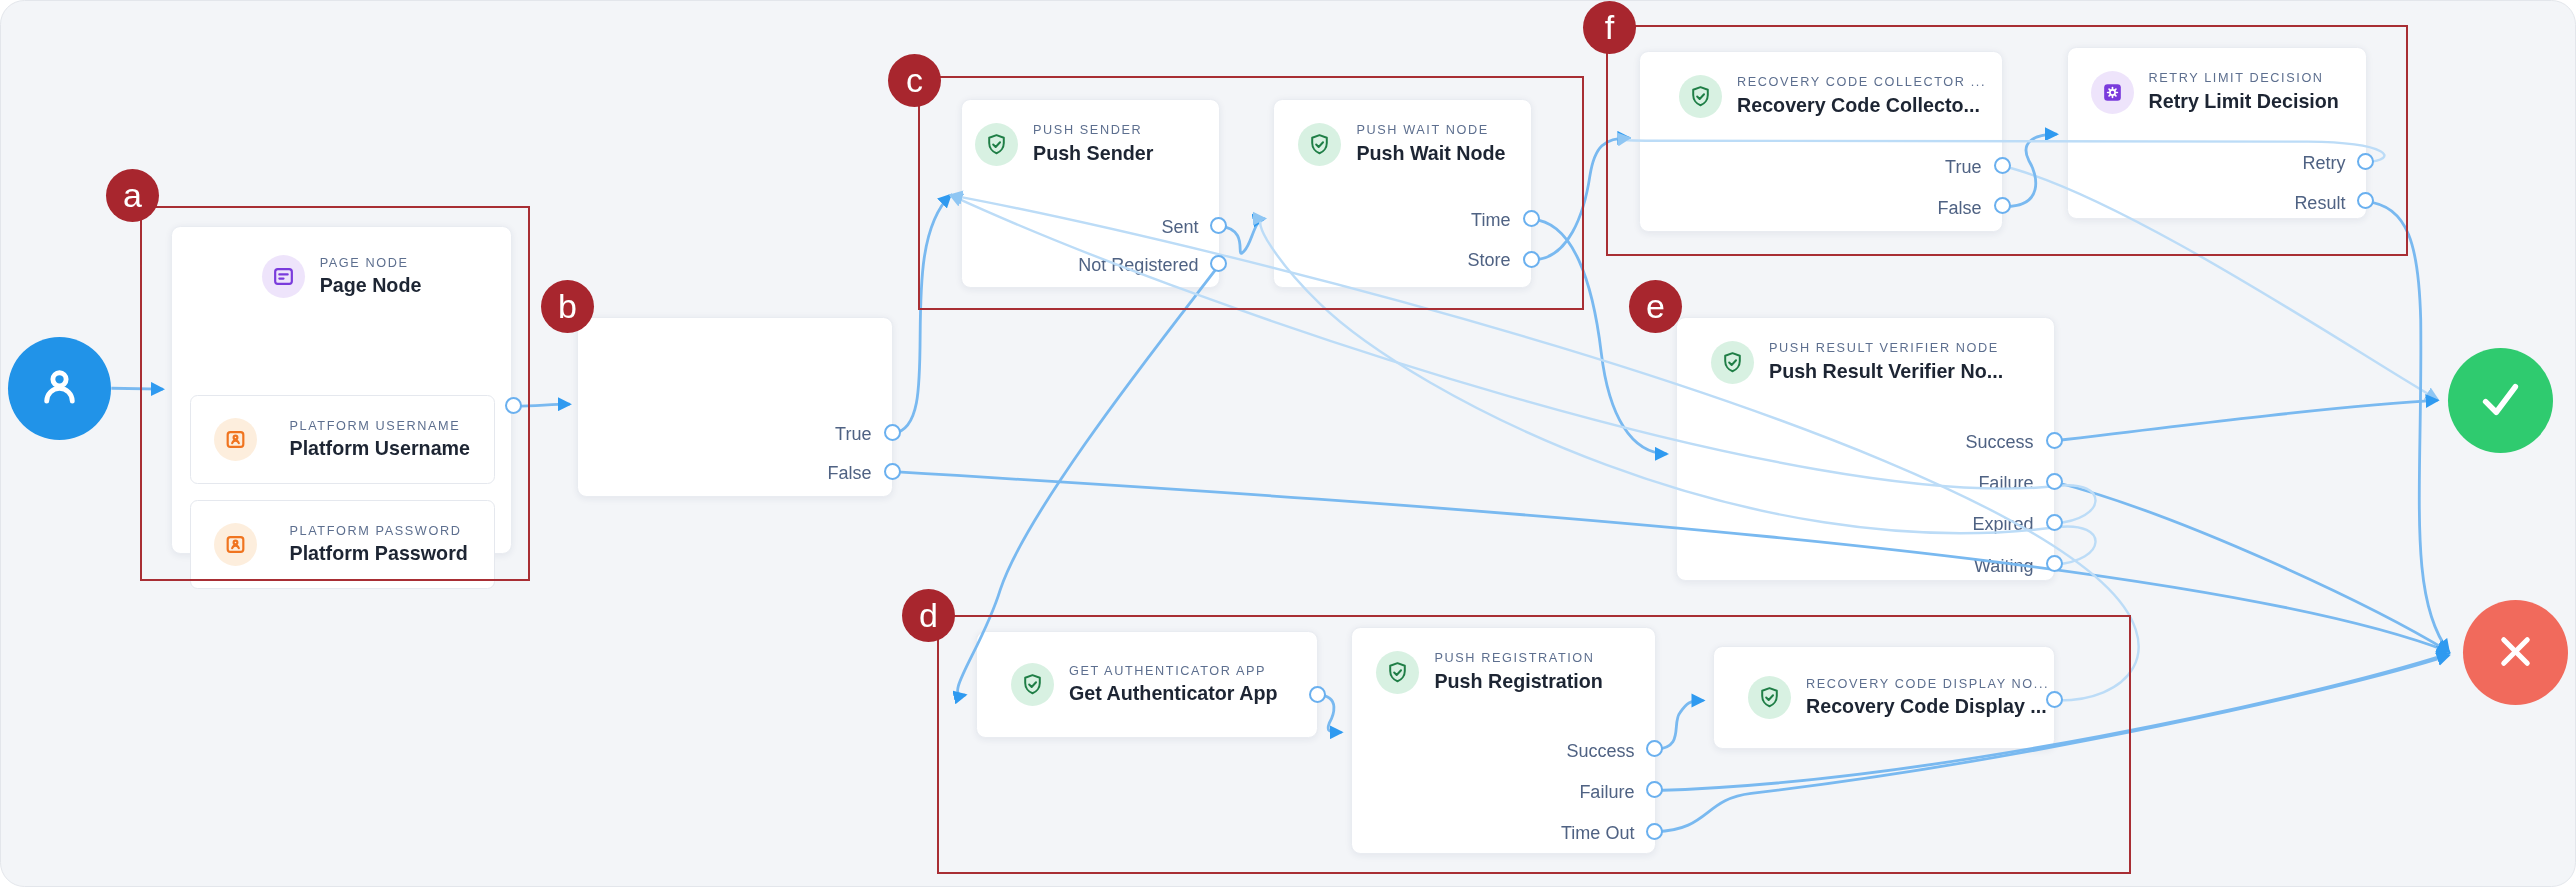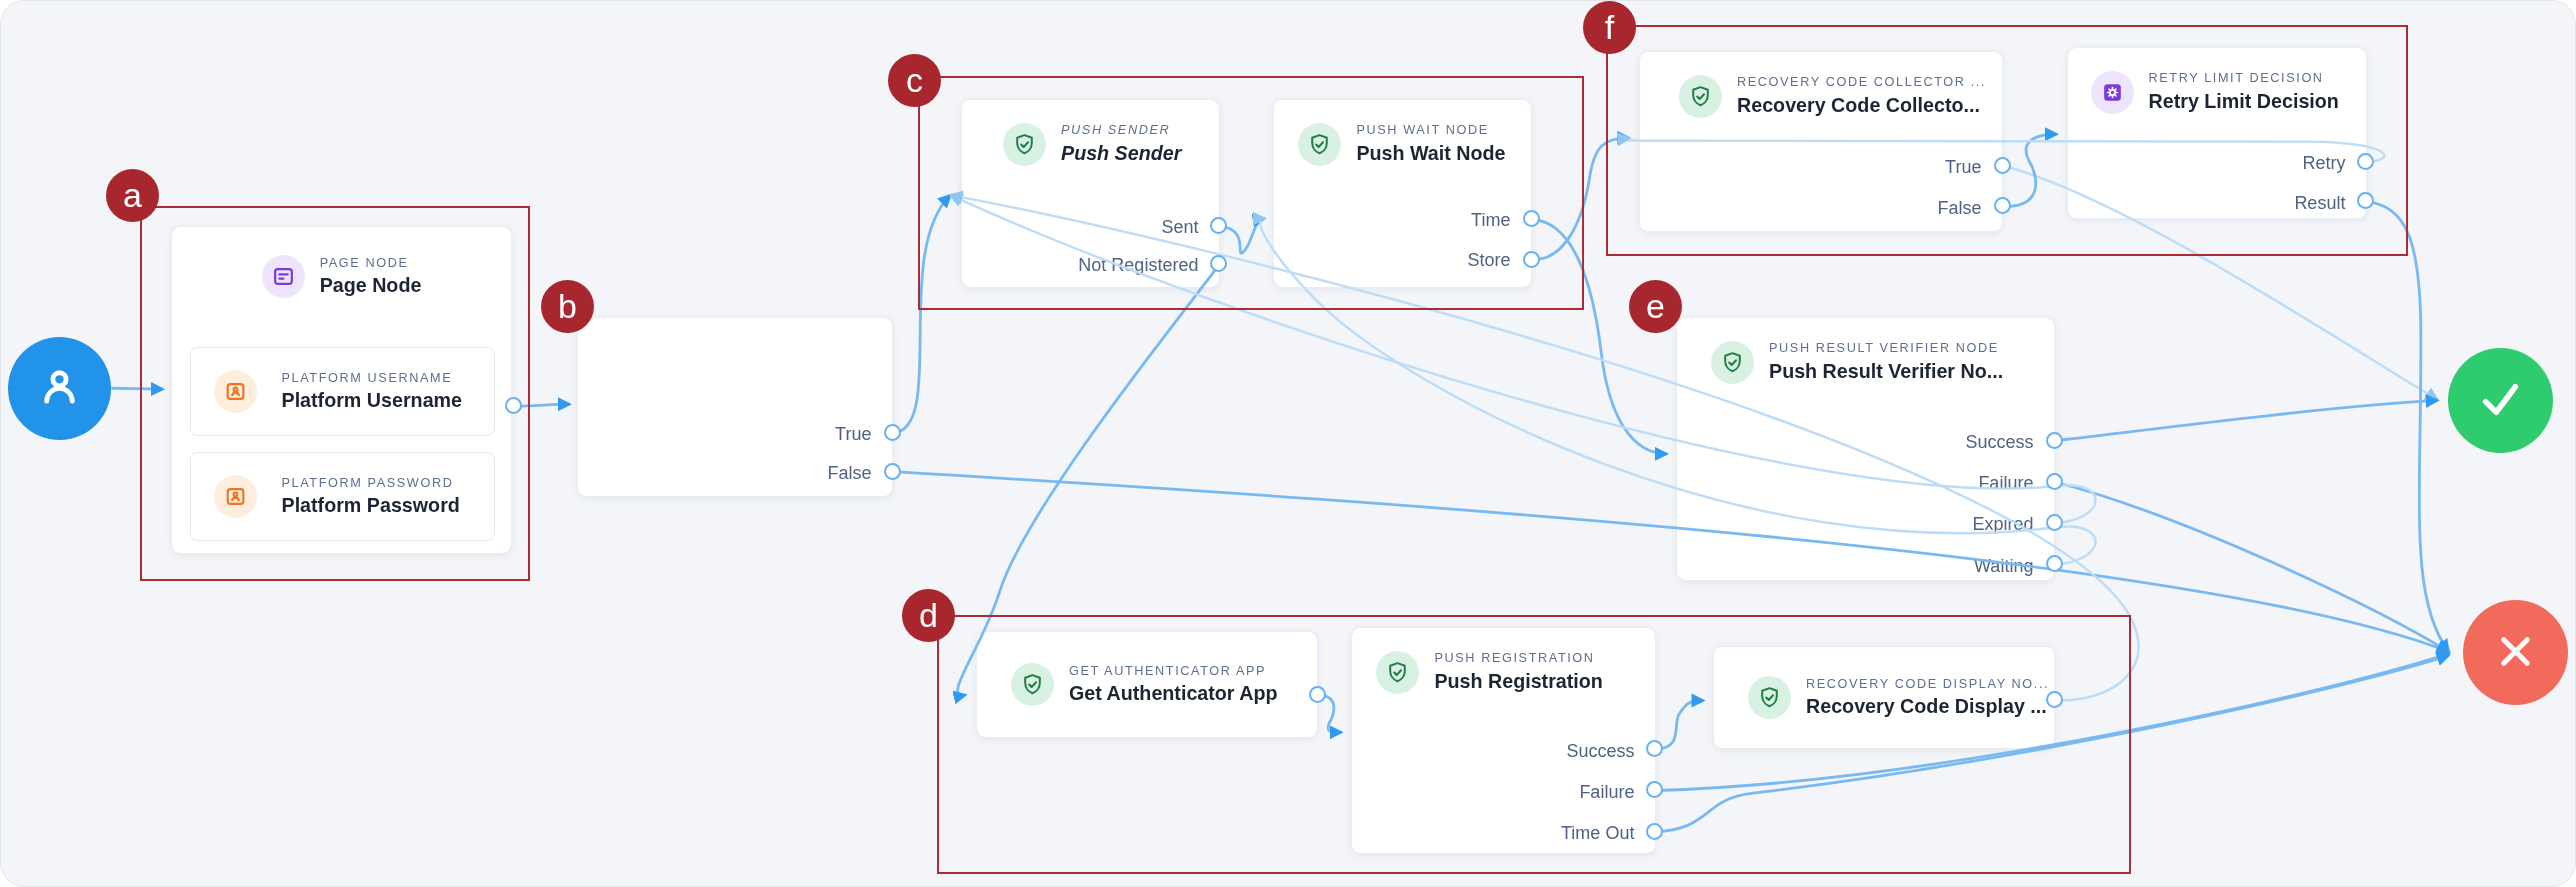--- a/index.html
+++ b/index.html
@@ -18,21 +18,21 @@
   .icircle svg{width:25px;height:25px;}
   .ic-purple{background:#eee4fb;color:#7a3bdc;}
   .ic-orange{background:#fdeedd;color:#f0741f;}
   .ic-blue{background:#e4f0fc;color:#2b7fd9;}
   .ic-green{background:#d8f1e2;color:#1f7e46;}
   .tlabel{font-size:12.7px;letter-spacing:1.6px;color:#5d6f8f;white-space:nowrap;}
   .ttitle{font-size:19.7px;font-weight:700;color:#1d2533;margin-top:4.7px;white-space:nowrap;}
   .outrow{position:absolute;right:20.6px;height:28px;line-height:28px;font-size:18px;color:#4f6283;
           text-align:right;white-space:nowrap;}
   .subcard{position:absolute;left:18px;width:305px;height:89px;background:#fff;border:0.9px solid #e5e8ee;
-           border-radius:7.5px;display:flex;align-items:center;gap:25px;padding-left:22.5px;box-sizing:border-box;}
+           border-radius:7.5px;display:flex;align-items:center;gap:33px;padding-left:22.5px;box-sizing:border-box;margin-top:48px;}
   .port{position:absolute;width:13px;height:13px;border:2.8px solid #6ab0ef;background:#ffffff;
         border-radius:50%;z-index:6;}
   
   .gbox{position:absolute;border:2.8px solid #a82e34;z-index:7;pointer-events:none;}
   .gdot{position:absolute;width:53px;height:53px;border-radius:50%;background:#a8262e;color:#fff;
         display:flex;align-items:center;justify-content:center;font-size:34px;z-index:8;}
   
   .terminal{position:absolute;border-radius:50%;display:flex;align-items:center;justify-content:center;z-index:4;}
   .t-start{left:6.6px;top:336px;width:103px;height:103px;background:#2193e8;}
   .t-success{left:2447px;top:347px;width:105px;height:105px;background:#2fcb6f;}
@@ -125,21 +125,21 @@
       </span>
     </div>
   </div>
 
   <div class="card" style="left:576px;top:316px;width:316px;height:180px;">
     <div class="outrow" style="top:102px;">True</div>
     <div class="outrow" style="top:141px;">False</div>
   </div>
 
   <div class="card" style="left:960px;top:98px;width:259px;height:189px;">
-    <div class="hdr" style="padding-left:41px;font-style:italic;">
+    <div class="hdr" style="padding-left:13px;">
       <span class="icircle ic-green">
         <svg viewBox="0 0 24 24" fill="none" stroke="currentColor" stroke-width="1.9" stroke-linecap="round" stroke-linejoin="round">
           <path d="M12 3l7 2.5v5c0 4.4-2.9 8.4-7 9.9-4.1-1.5-7-5.5-7-9.9v-5z"></path>
             <polyline points="8.8 12 11.2 14.4 15.4 9.8"></polyline>
         </svg>
       </span>
       <span>
         <div class="tlabel">PUSH SENDER</div>
         <div class="ttitle">Push Sender</div>
       </span>

